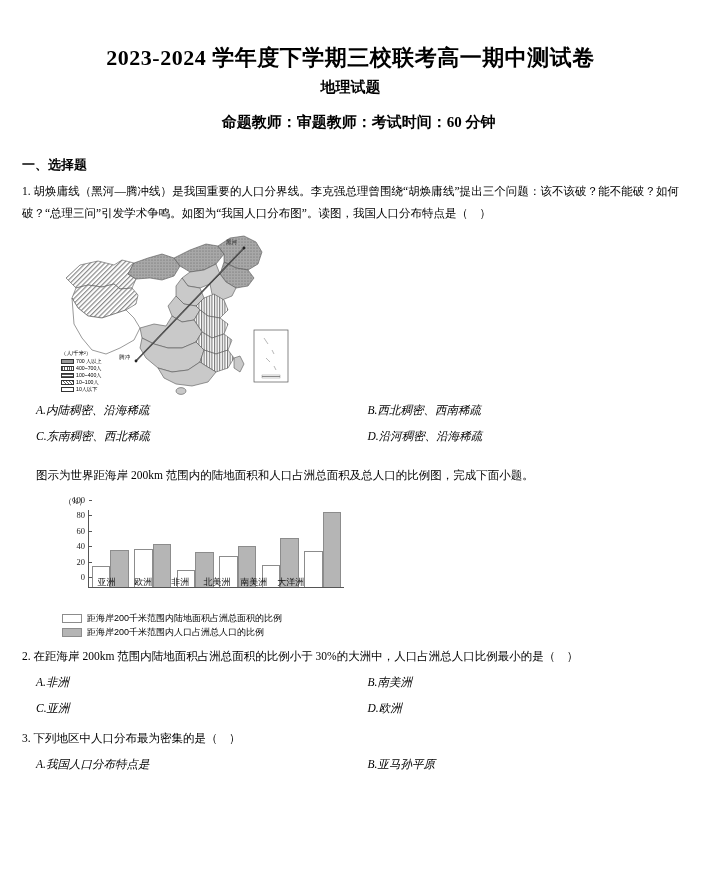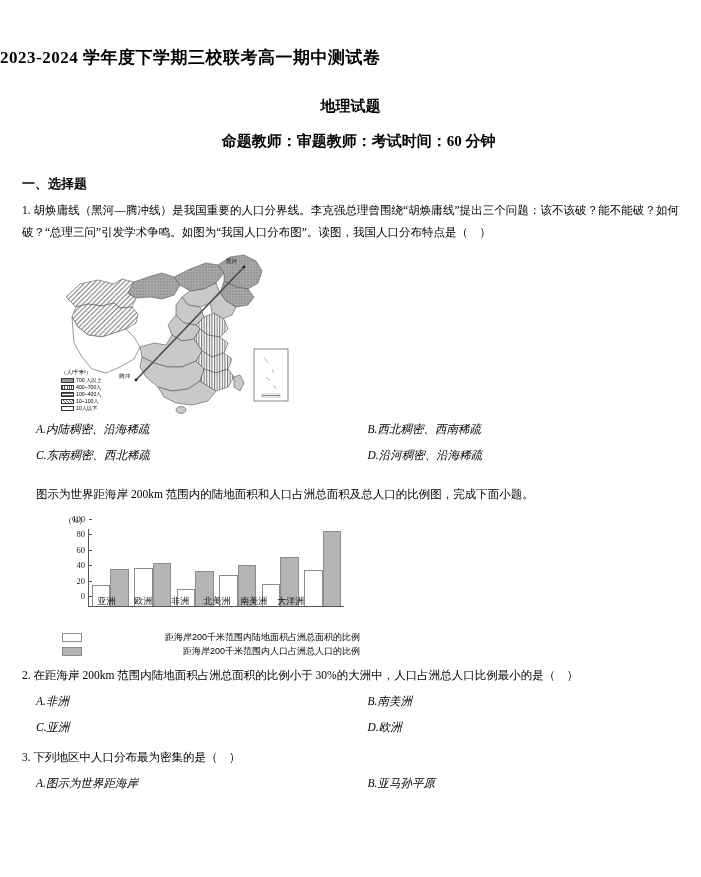--- a/index.html
+++ b/index.html
@@ -18,32 +18,32 @@
   .page {
     position: relative;
     width: 701px;
     height: 877px;
     padding: 0;
     box-sizing: border-box;
   }
 
   
   .doc-title {
-    text-align: left;
-    font-size: 17px;
+    text-align: center;
+    font-size: 22px;
     font-weight: bold;
     letter-spacing: 0.5px;
     margin: 46px 0 0 0;
     line-height: 24px;
   }
   .doc-subtitle {
     text-align: center;
     font-size: 15px;
     font-weight: bold;
-    margin: 25px 0 0 0;
+    margin: 6px 0 0 0;
     line-height: 22px;
   }
   .doc-meta {
     text-align: center;
     font-size: 15px;
     font-weight: bold;
     margin: 14px 0 0 16px;
     line-height: 20px;
   }
 
@@ -228,21 +228,20 @@
   .chart-legend {
     margin: 14px 0 0 2px;
     font-size: 9px;
     font-family: "Liberation Sans", sans-serif;
   }
   .cleg-row {
     display: flex;
     align-items: center;
     line-height: 13px;
     margin-bottom: 1px;
-    justify-content: space-between;
   }
   .cleg-sw {
     width: 20px;
     height: 9px;
     border: 1px solid #8c8c8c;
     margin-right: 5px;
     box-sizing: border-box;
   }
   .cleg-sw.white { background: #fff; }
   .cleg-sw.gray  { background: #b5b5b5; }
@@ -431,18 +430,18 @@
       <div class="opt opt-a">C.亚洲</div>
       <div class="opt opt-b">D.欧洲</div>
     </div>
   </div>
 
   <div class="q-block">
     <div class="q-text"><span class="q-num">3.</span> <span>下列地区中人口分布最为密集的是（　）</span></div>
   </div>
   <div class="options">
     <div class="opt-row">
-      <div class="opt opt-a">A.图示为世界距海岸</div>
+      <div class="opt opt-a">A.我国人口分布特点是</div>
       <div class="opt opt-b">B.亚马孙平原</div>
     </div>
   </div>
 
 </div>
 
 </body></html>

